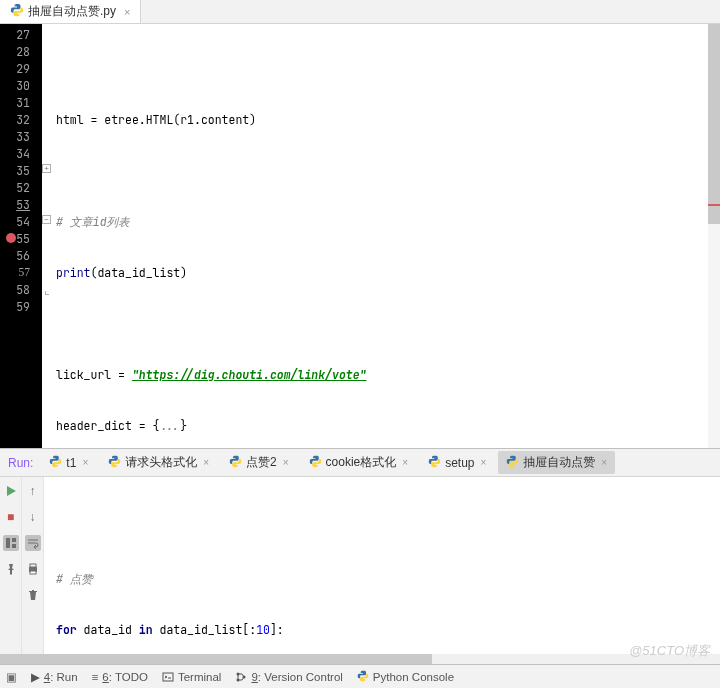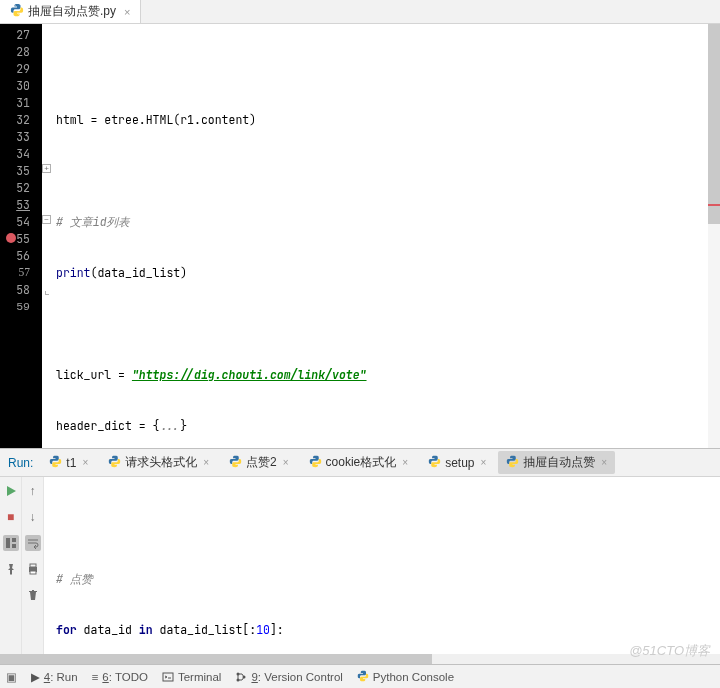--- a/index.html
+++ b/index.html
@@ -20,21 +20,21 @@
 .url { color: #008000; font-weight: bold; text-decoration: underline; font-style: italic; }
 .cmt { color: #808080; font-style: italic; }
 .num { color: #0000ff; }
 .bi { color: #000080; }
 .fold-txt { color: #808080; font-style: italic; }
 .scrollbar-v { position: absolute; right: 0; top: 24px; width: 12px; height: 424px; background: #f5f5f5; }
 .scrollbar-v .thumb { position: absolute; top: 0; width: 100%; height: 200px; background: #c9c9c9; }
 .scrollbar-v .mark { position: absolute; width: 100%; height: 2px; background: #db5860; top: 180px; }
 .run-panel { border-top: 1px solid #c0c0c0; height: 216px; background: #fff; display: flex; flex-direction: column; }
 .run-header { height: 28px; background: #f2f2f2; border-bottom: 1px solid #d4d4d4; display: flex; align-items: center; padding: 0 8px; gap: 4px; }
-.run-header .lbl { color: #0369a1; margin-right: 4px; }
+.run-header .lbl { color: #8b5cf6; margin-right: 4px; }
 .run-tab { display: flex; align-items: center; padding: 3px 8px; gap: 4px; font-size: 12px; color: #333; border-radius: 2px; }
 .run-tab.active { background: #d4d4d4; }
 .run-tab .py-icon svg { width: 13px; height: 13px; }
 .run-tab .close { color: #999; font-size: 10px; margin-left: 2px; }
 .run-body { flex: 1; display: flex; }
 .run-toolbar { width: 22px; background: #f2f2f2; border-right: 1px solid #e4e4e4; display: flex; flex-direction: column; align-items: center; padding-top: 6px; gap: 10px; }
 .run-toolbar2 { width: 22px; background: #f2f2f2; border-right: 1px solid #e4e4e4; display: flex; flex-direction: column; align-items: center; padding-top: 6px; gap: 10px; }
 .tbtn { width: 16px; height: 16px; display: flex; align-items: center; justify-content: center; color: #6e6e6e; cursor: pointer; }
 .tbtn.sel { background: #c0c0c0; border-radius: 2px; }
 .run-output { flex: 1; background: #fff; }
@@ -74,21 +74,21 @@
       <div style="height: 17px;">34</div>
       <div style="height: 17px;">35</div>
       <div style="height: 17px;">52</div>
       <div style="height: 17px; text-decoration: underline;">53</div>
       <div style="height: 17px;">54</div>
       <div style="height: 17px;">55</div>
       <div class="bp" style="top: 209px;"></div>
       <div style="height: 17px;">56</div>
       <div style="height: 17px; font-family: Liberation Serif, serif;">57</div>
       <div style="height: 17px;">58</div>
-      <div style="height: 17px; font-family: Liberation Mono, monospace;">59</div>
+      <div style="height: 17px;">59</div>
     </div>
   <div class="fold-col" id="foldcol">
       <div class="fold" style="top: 140px;">+</div>
       <div class="fold" style="top: 191px;">−</div>
       <div style="position: absolute; left: 3px; width: 4px; border-bottom: 1px solid rgb(176, 176, 176); border-left: 1px solid rgb(176, 176, 176); top: 267px; height: 4px;"></div>
     </div>
   <div class="code">
     <div class="line"></div>
     <div class="line"><span>html = etree.HTML(r1.content)</span></div>
     <div class="line"></div>

